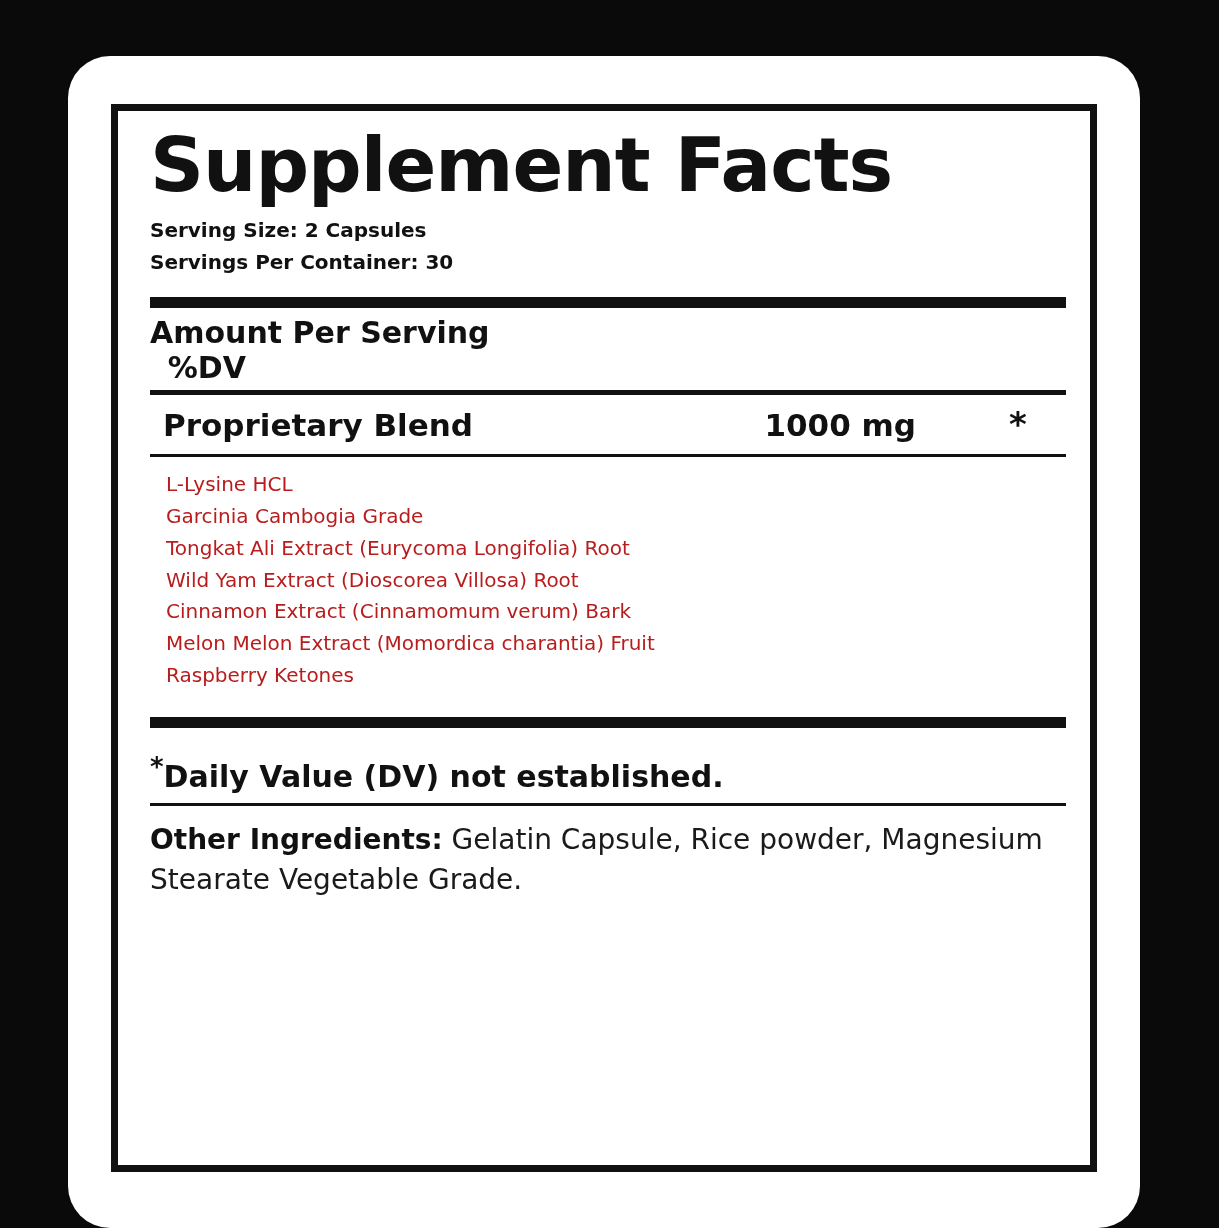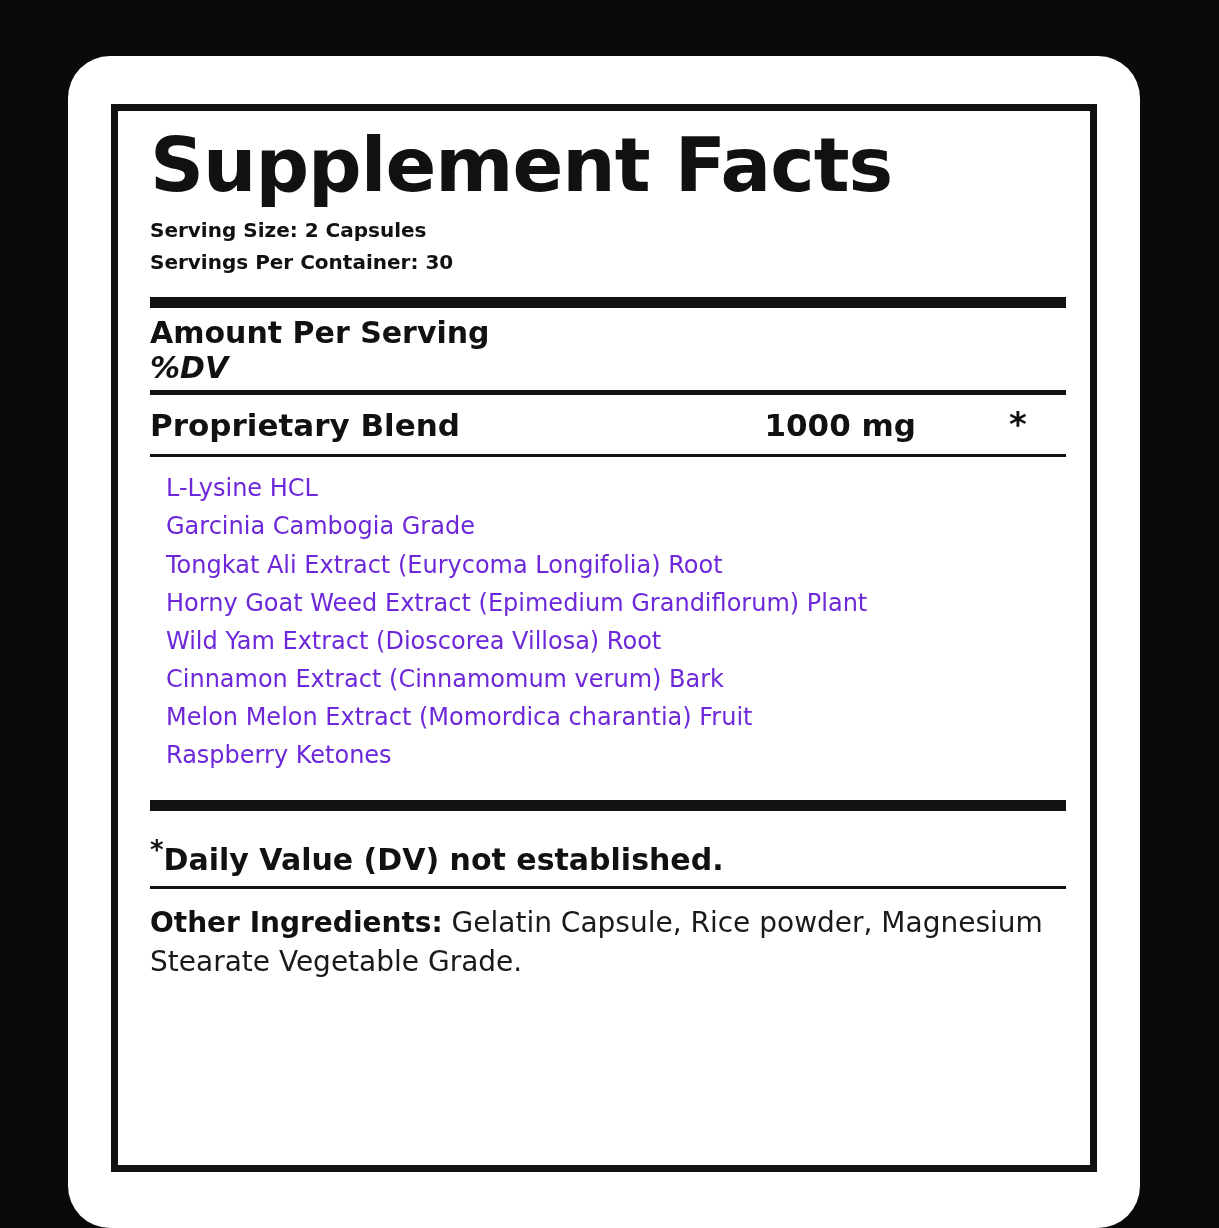--- a/index.html
+++ b/index.html
@@ -84,51 +84,51 @@
     font-weight: bold;
     color: #111111;
     padding: 7px 0 5px 0;
     flex-direction: column;
   }
   .hdr-amount {
     margin-right: 48px;
   }
   .hdr-dv {
     width: 96px;
-    text-align: left;
-    font-style: italic;
+    text-align: right;
   }
   .blend-row {
     display: flex;
     align-items: baseline;
     font-size: 31px;
     font-weight: bold;
     color: #111111;
     padding: 9px 0 10px 0;
   }
   .blend-name {
     flex: 1;
     white-space: nowrap;
+    margin-left: 13px;
   }
   .blend-amount {
     width: 240px;
     text-align: right;
     margin-right: 54px;
   }
   .blend-dv {
     width: 96px;
     text-align: center;
     font-size: 34px;
   }
   .ing-list {
     padding: 12px 0 6px 16px;
   }
   .ing-item {
-    font-size: 24px;
-    color: #6d28d9;
+    font-size: 20px;
+    color: #b91c1c;
     line-height: 1.59;
     white-space: nowrap;
   }
   .dv-note {
     font-size: 30px;
     font-weight: bold;
     color: #111111;
     padding: 24px 0 9px 0;
     white-space: nowrap;
   }
@@ -174,21 +174,20 @@
           <div class="blend-amount">1000 mg</div>
           <div class="blend-dv">*</div>
         </div>
 
         <div class="rule-thin"></div>
 
         <div class="ing-list">
           <div class="ing-item">L-Lysine HCL</div>
           <div class="ing-item">Garcinia Cambogia Grade</div>
           <div class="ing-item">Tongkat Ali Extract (Eurycoma Longifolia) Root</div>
-          <div class="ing-item">Horny Goat Weed Extract (Epimedium Grandiflorum) Plant</div>
           <div class="ing-item">Wild Yam Extract (Dioscorea Villosa) Root</div>
           <div class="ing-item">Cinnamon Extract (Cinnamomum verum) Bark</div>
           <div class="ing-item">Melon Melon Extract (Momordica charantia) Fruit</div>
           <div class="ing-item">Raspberry Ketones</div>
         </div>
 
         <div class="rule-thick"></div>
 
         <div class="dv-note"><span class="star">*</span><span>Daily Value (DV) not established.</span></div>
 

